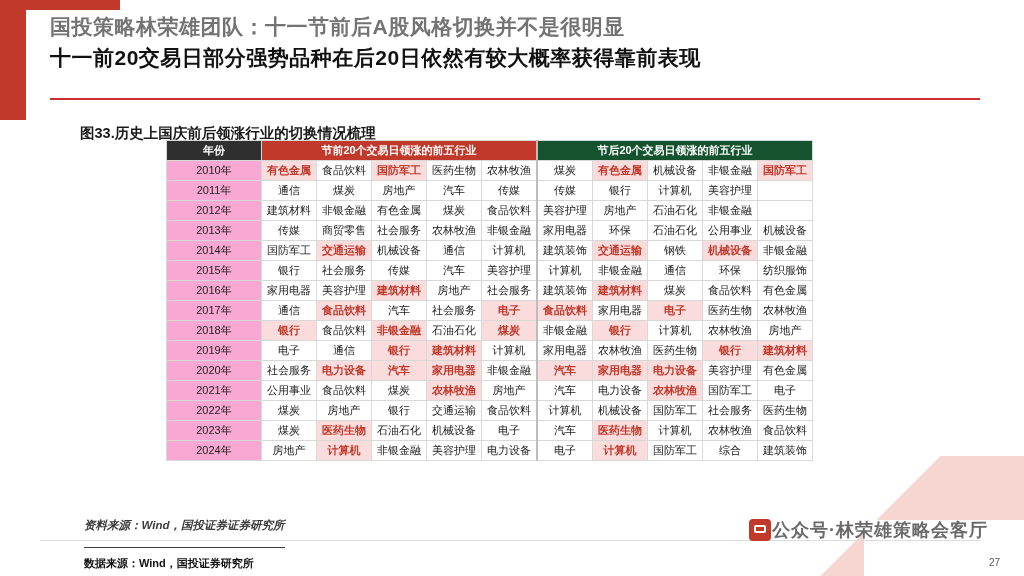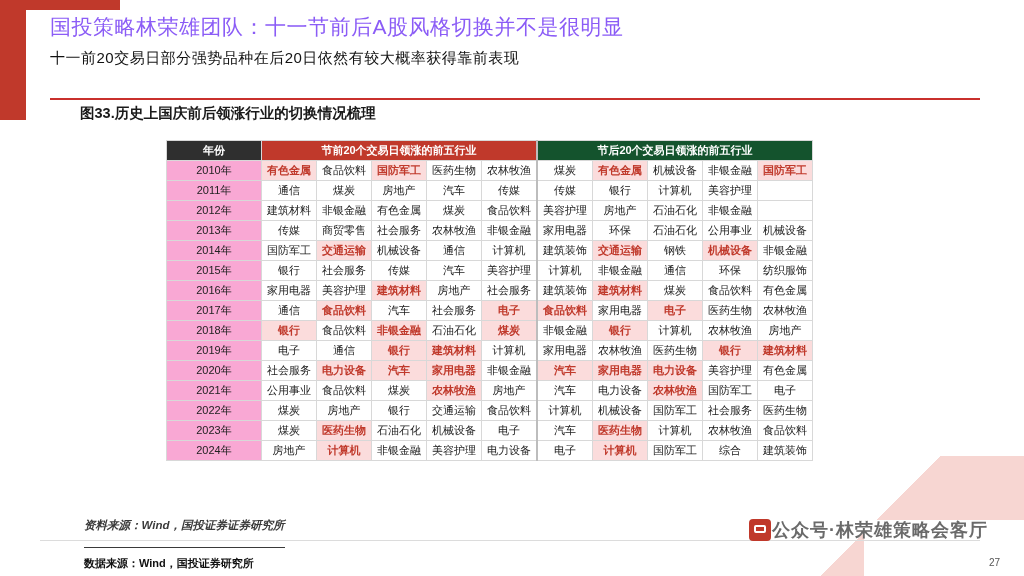--- a/index.html
+++ b/index.html
@@ -13,26 +13,26 @@
 
   
   .corner-tl{position:absolute;left:0;top:0;width:26px;height:120px;background:#c0392b;}
   .corner-tl2{position:absolute;left:0;top:0;width:120px;height:10px;background:#c0392b;}
   .corner-br{position:absolute;right:0;bottom:0;width:250px;height:120px;
     background:linear-gradient(135deg,rgba(255,255,255,0) 45%,#f7d6d2 45%,#f7d6d2 100%);}
   .corner-br2{position:absolute;right:0;bottom:0;width:160px;height:56px;background:#ffffff;}
 
   
   .title-wrap{position:absolute;left:50px;top:12px;width:930px;}
-  .title1{font-size:21px;font-weight:normal;color:#8b5cf6;letter-spacing:.5px;line-height:30px;}
-  .title2{font-size:15px;font-weight:normal;color:#111;letter-spacing:.5px;line-height:32px;}
+  .title1{font-size:21px;font-weight:bold;color:#737373;letter-spacing:.5px;line-height:30px;}
+  .title2{font-size:21px;font-weight:bold;color:#111;letter-spacing:.5px;line-height:32px;}
   .title-rule{position:absolute;left:50px;top:98px;width:930px;height:2px;background:#c9302c;}
 
   
-  .caption{position:absolute;left:80px;top:104px;font-size:14.5px;font-weight:bold;color:#1a1a1a;}
+  .caption{position:absolute;left:80px;top:124px;font-size:14.5px;font-weight:bold;color:#1a1a1a;}
 
   
   .table-wrap{position:absolute;left:166px;top:140px;}
   table{border-collapse:collapse;font-size:11px;color:#222;}
   th,td{border:1px solid #d8d8d8;text-align:center;white-space:nowrap;}
   td{height:19px;padding:0 5px;background:#fff;}
   th{height:19px;padding:0 21px;font-weight:bold;}
   .th-year{background:#2f2f2f;color:#fff;width:52px;}
   .th-pre{background:#c0392b;color:#fff;}
   .th-post{background:#14532d;color:#fff;margin-left:29px;}

